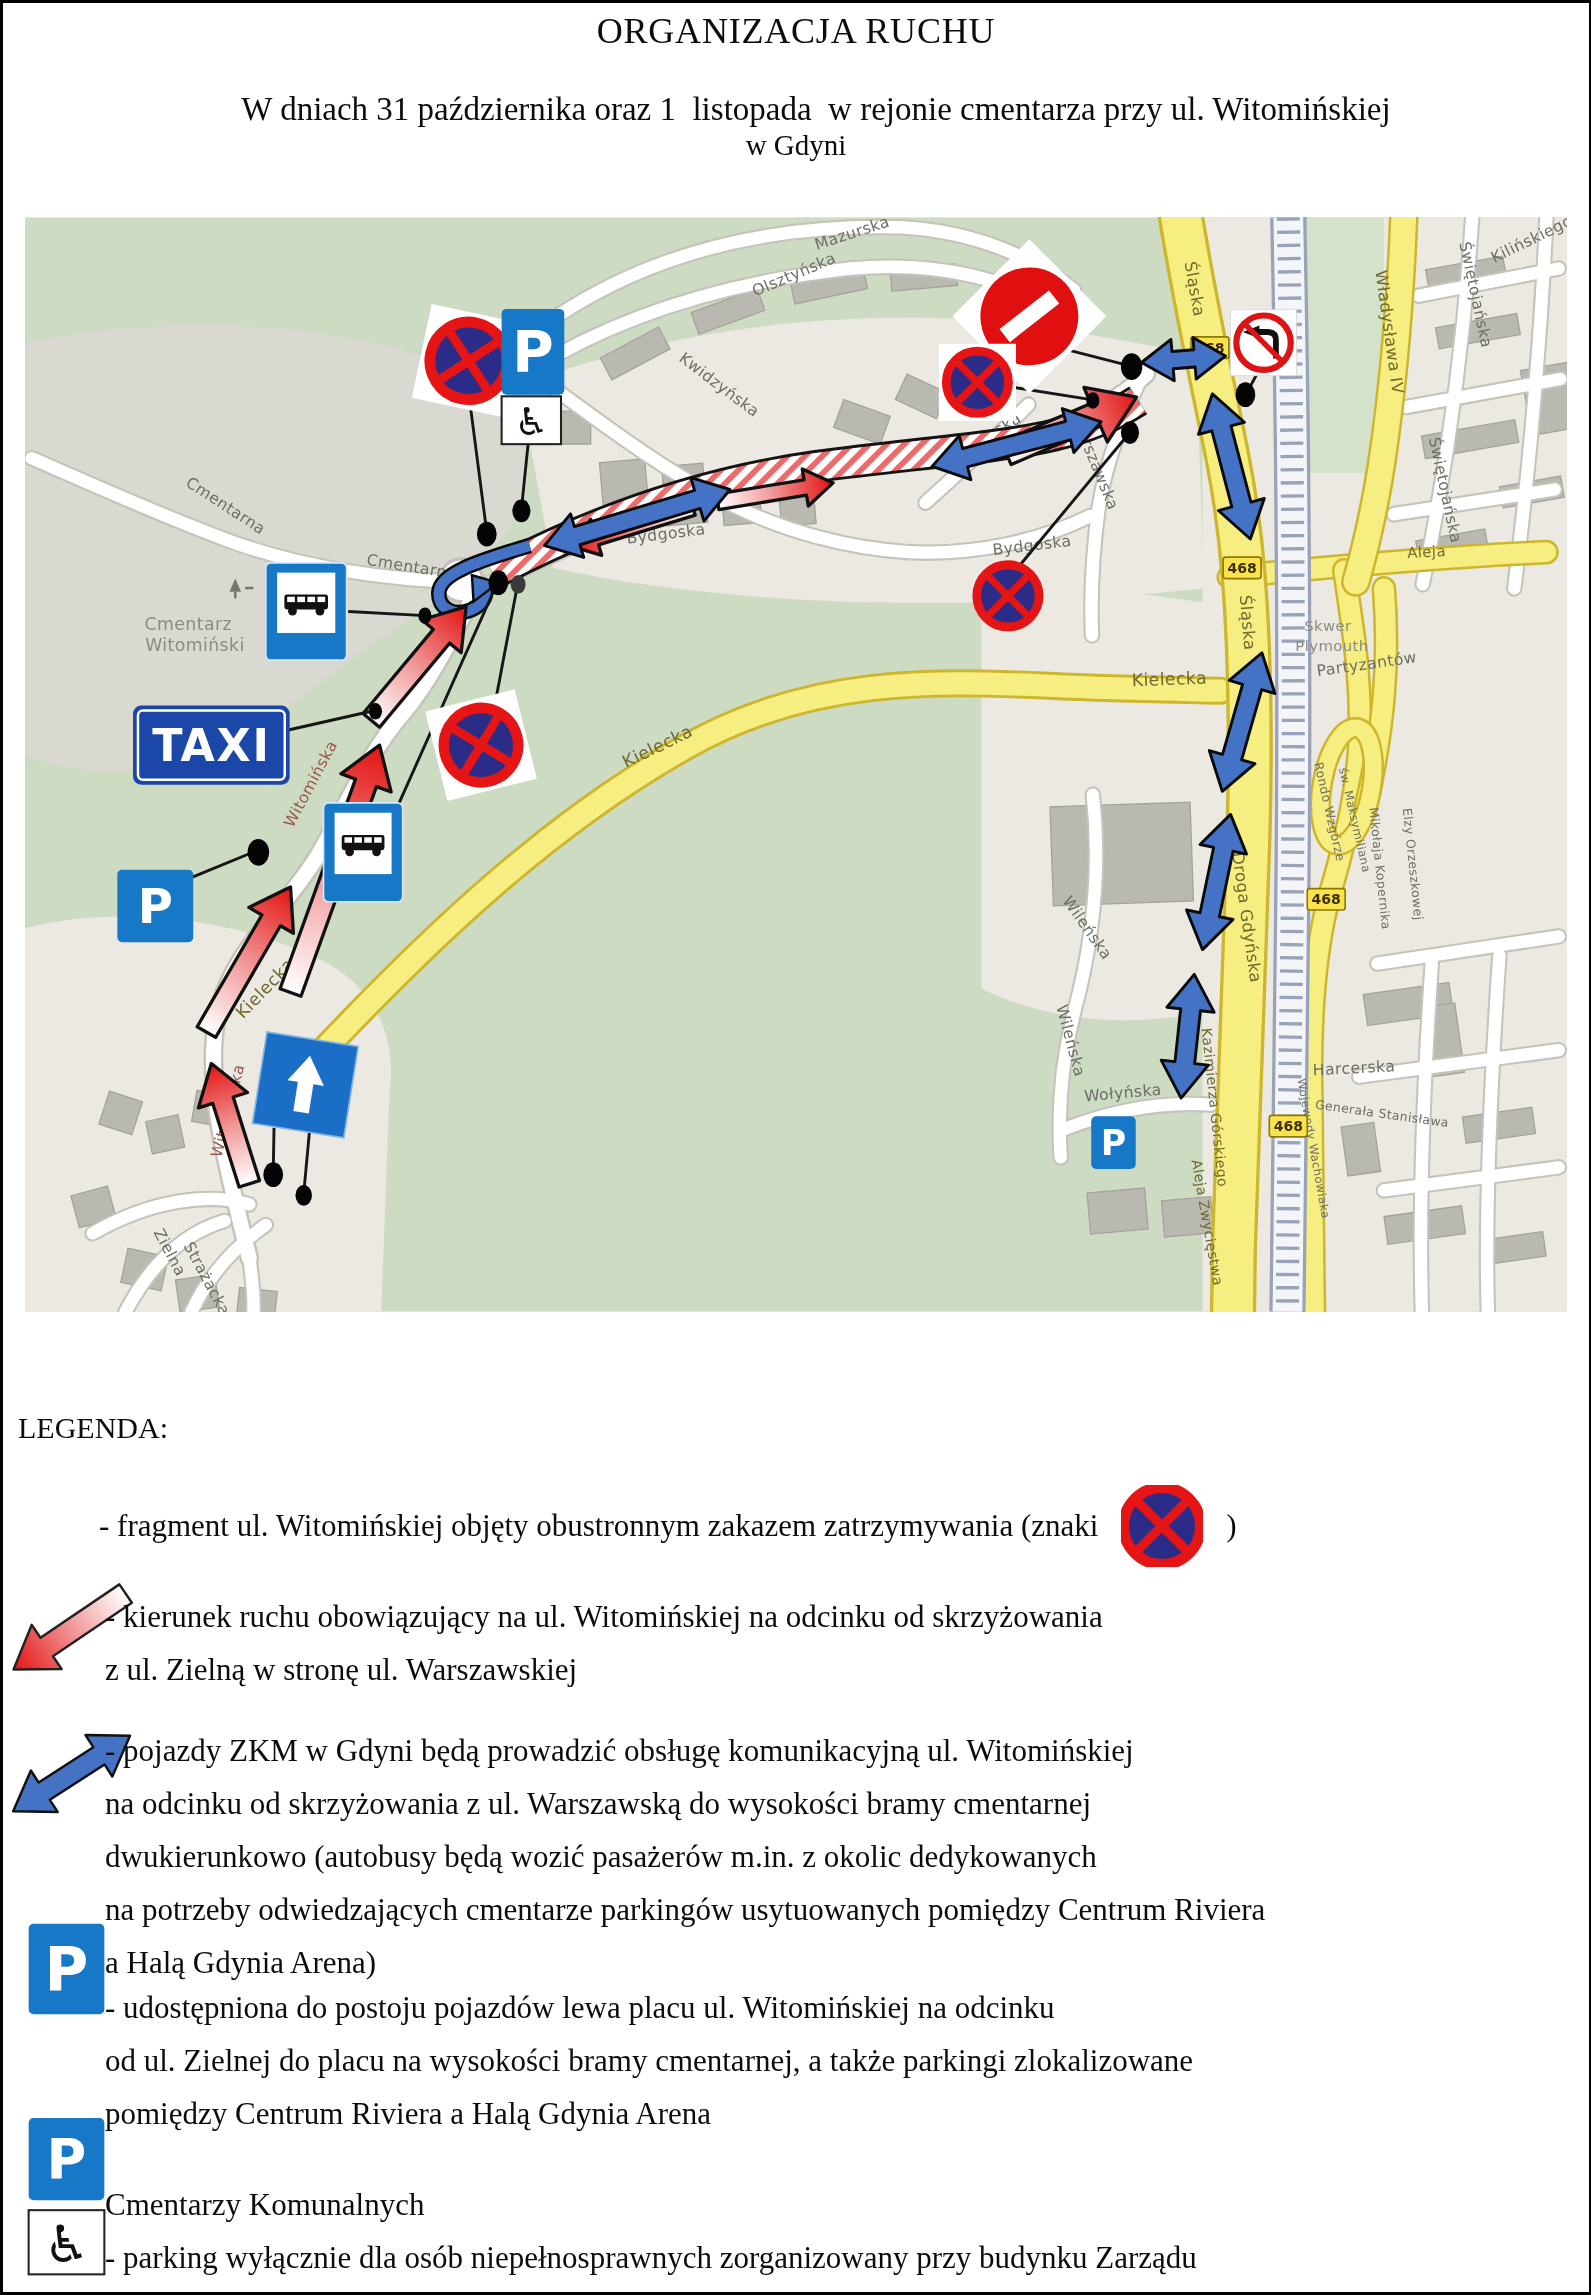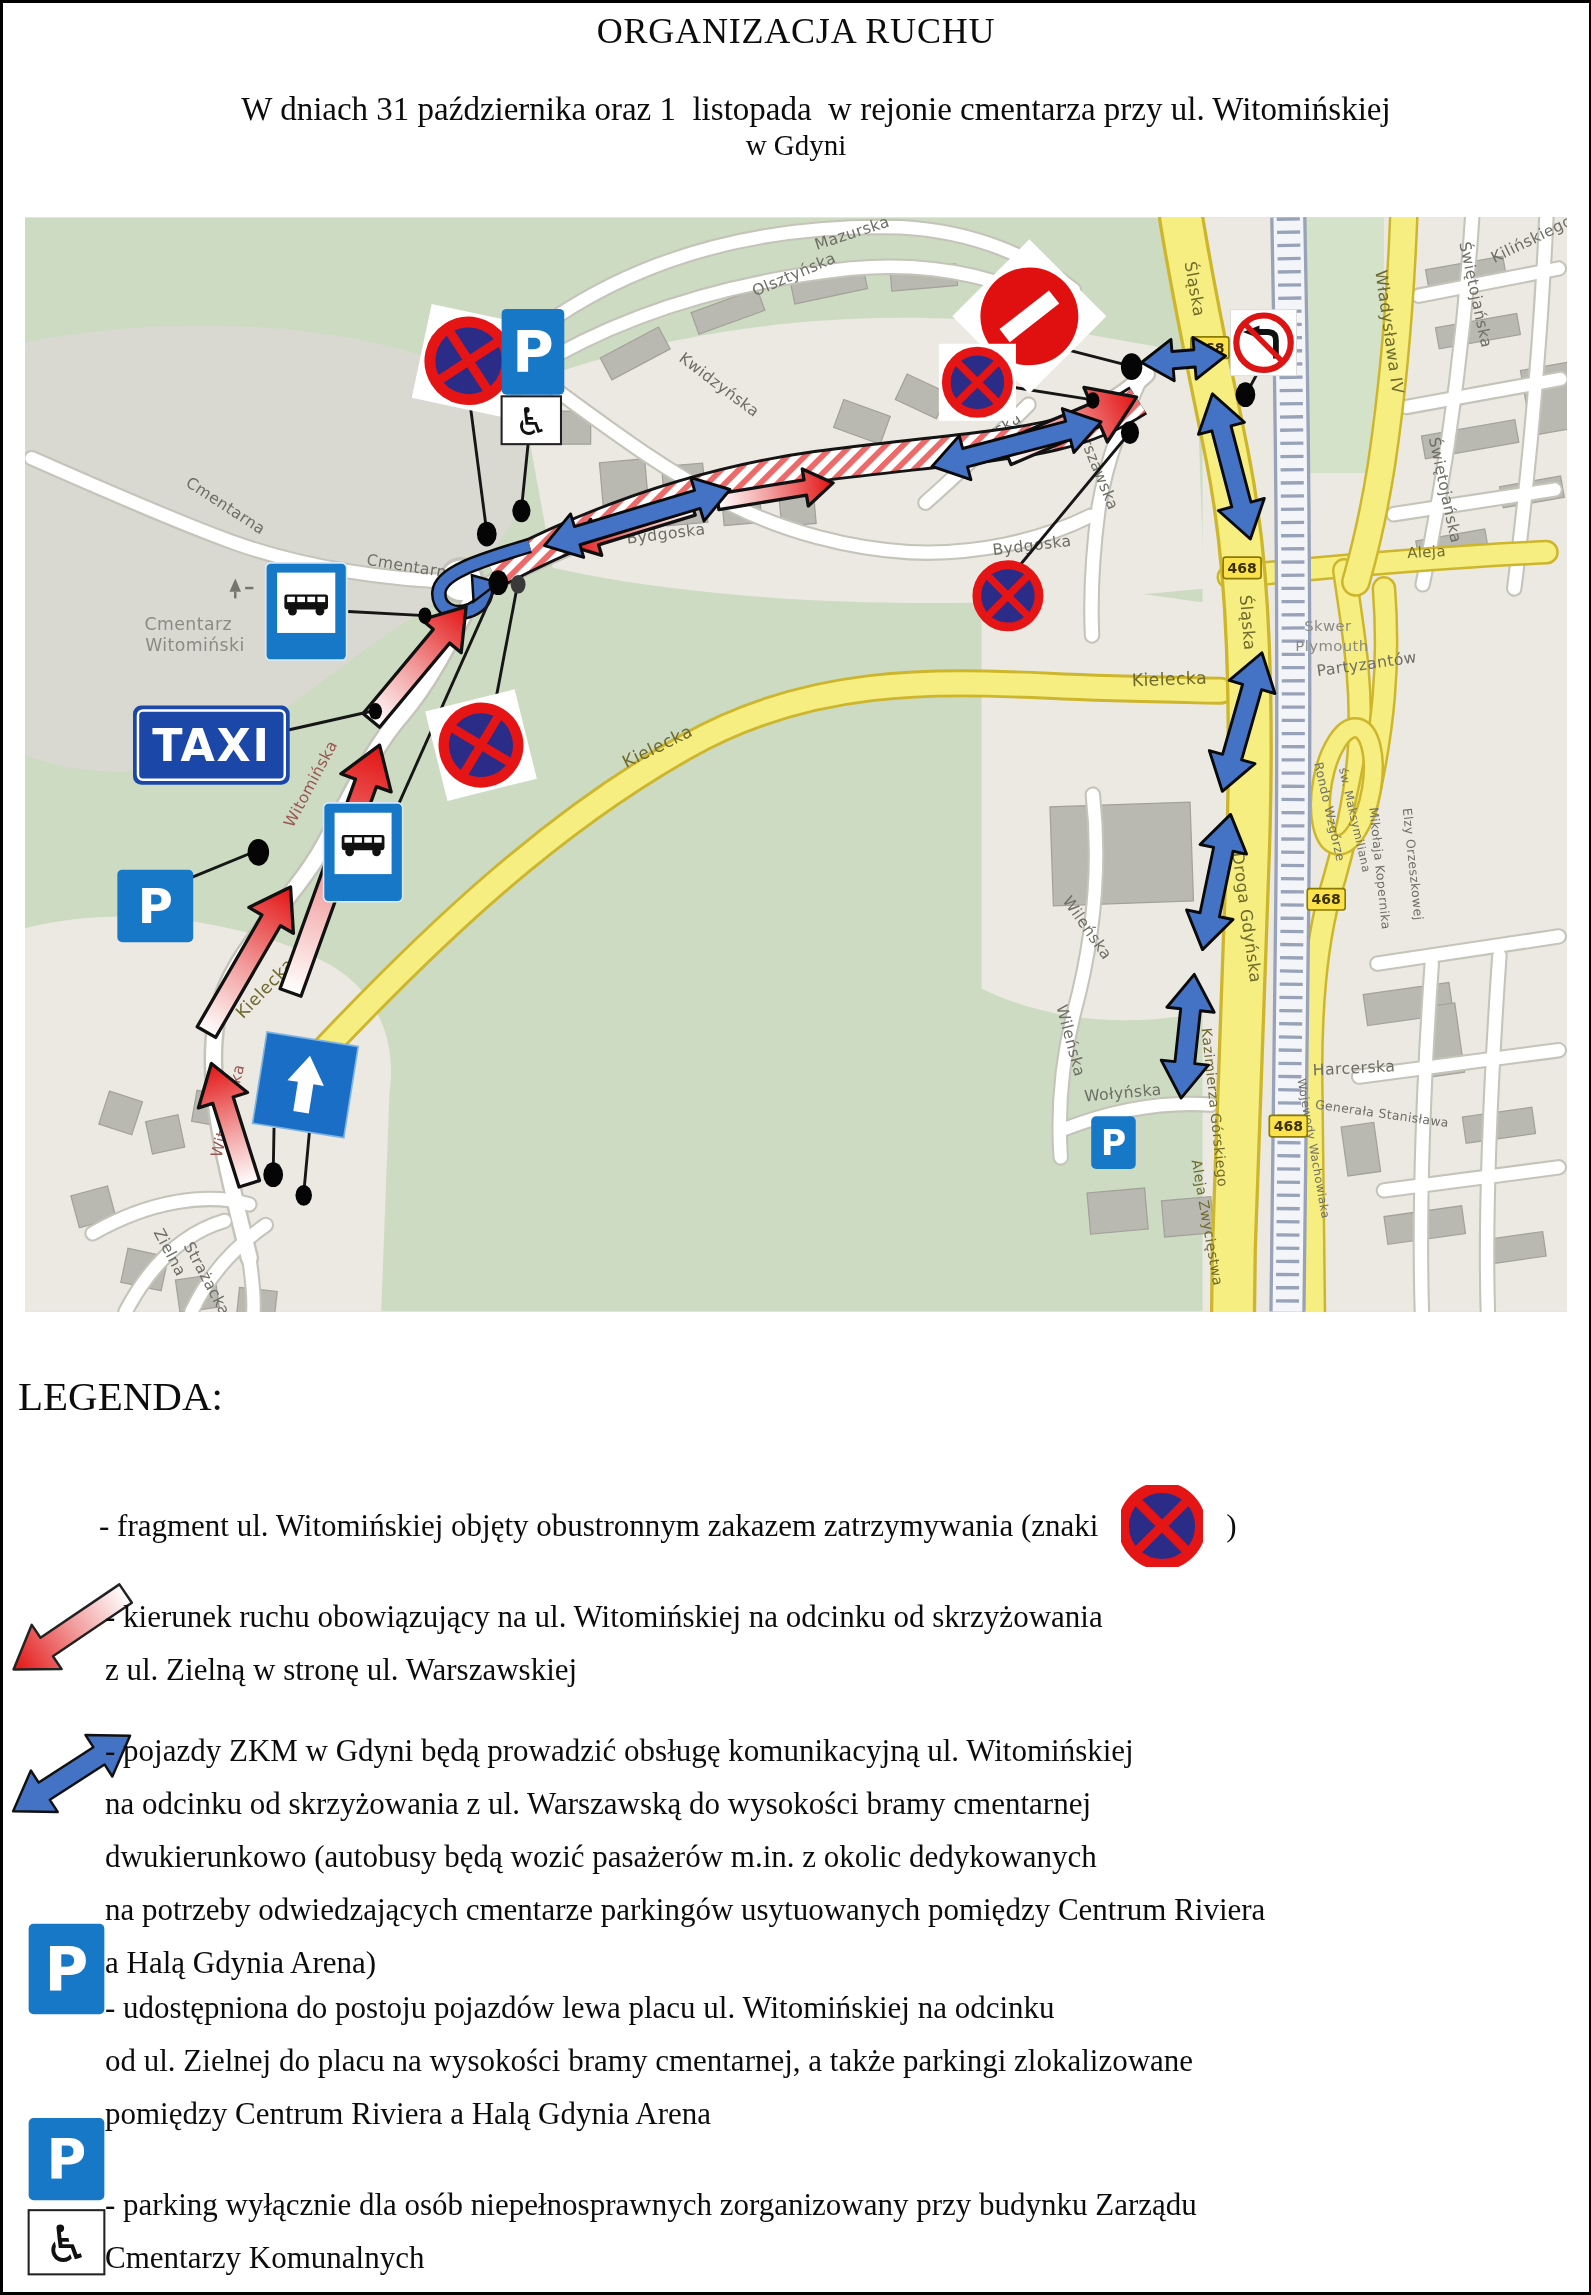--- a/index.html
+++ b/index.html
@@ -6,21 +6,21 @@
   body{
     width:1592px;height:2295px;position:relative;background:#ffffff;
     font-family:"Liberation Serif", serif;color:#0c0c0c;overflow:hidden;
   }
   .page-border{position:absolute;inset:0;border:3.3px solid #000;pointer-events:none;}
   .title-line{position:absolute;width:100%;text-align:center;}
   #doc-title{top:10px;font-size:36px;letter-spacing:0.8px;}
   #doc-sub1{top:91px;font-size:33px;white-space:pre;margin-left:20px;}
   #doc-sub2{top:129px;font-size:29px;}
   #map-wrap{position:absolute;left:25px;top:217px;width:1542px;height:1095px;}
-  #legend-heading{position:absolute;left:18px;top:1372px;font-size:41px;}
+  #legend-heading{position:absolute;left:18px;top:1411px;font-size:30px;}
   .legend-item{position:absolute;left:0;width:1592px;}
   .legend-text{position:absolute;left:99px;font-size:31px;line-height:53px;white-space:pre;}
   .legend-text.indented{left:105px;font-family:Liberation Serif, serif;}
   .legend-row{position:absolute;left:99px;display:flex;align-items:center;gap:23px;font-size:31px;white-space:pre;}
   svg text.slabel{font-family:"DejaVu Sans",sans-serif;}
 </style>
 </head>
 <body>
 
 <div class="page-border"></div>
@@ -486,16 +486,16 @@
       <svg width="79" height="160" viewBox="0 0 96 194" style="position: absolute; left: 27px; top: 2117px;">
         <g transform="translate(48 51) rotate(0)">
           <rect x="-46" y="-50" width="92" height="100" rx="6" fill="#1878c8"></rect>
           <text y="23.5" text-anchor="middle" fill="#fff" font-weight="bold" font-size="66" font-family="DejaVu Sans, sans-serif">P</text>
         </g>
         <g transform="translate(48 152) rotate(0)">
           <rect x="-46" y="-39" width="92" height="78" fill="#ffffff" stroke="#222" stroke-width="2.5"></rect>
           <text y="23.4" text-anchor="middle" fill="#111" font-size="62.400000000000006" font-family="DejaVu Sans, sans-serif">♿</text>
         </g>
       </svg>
-      <div class="legend-text indented" style="top: 2178px;"><div>- parking wyłącznie dla osób niepełnosprawnych zorganizowany przy budynku Zarządu</div><div>Cmentarzy Komunalnych</div></div>
+      <div class="legend-text indented" style="top: 2178px;"><div>Cmentarzy Komunalnych</div><div>- parking wyłącznie dla osób niepełnosprawnych zorganizowany przy budynku Zarządu</div></div>
     </div>
   </div>
 
 
 </body></html>

